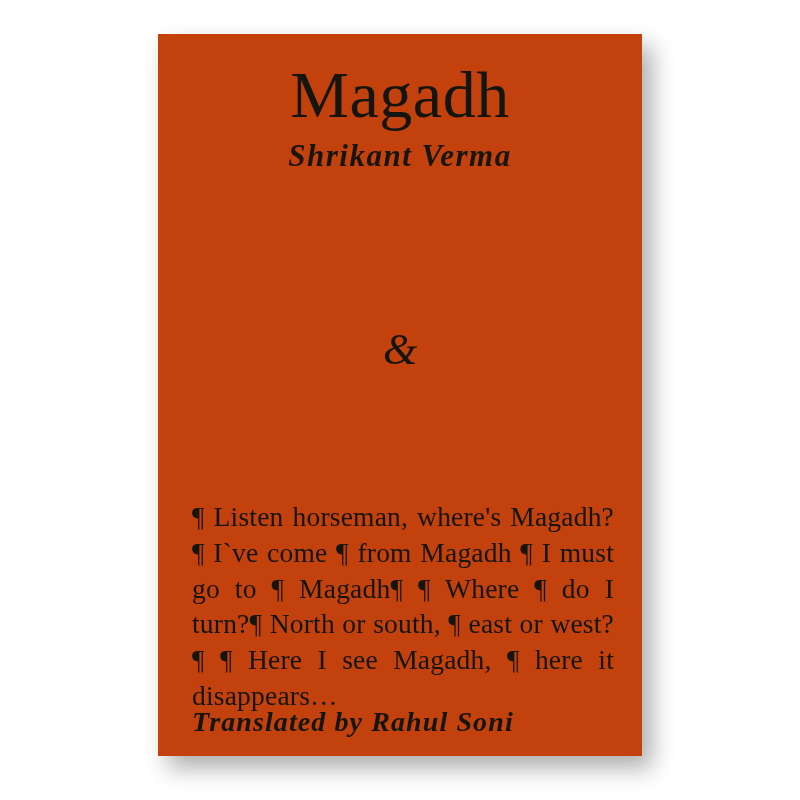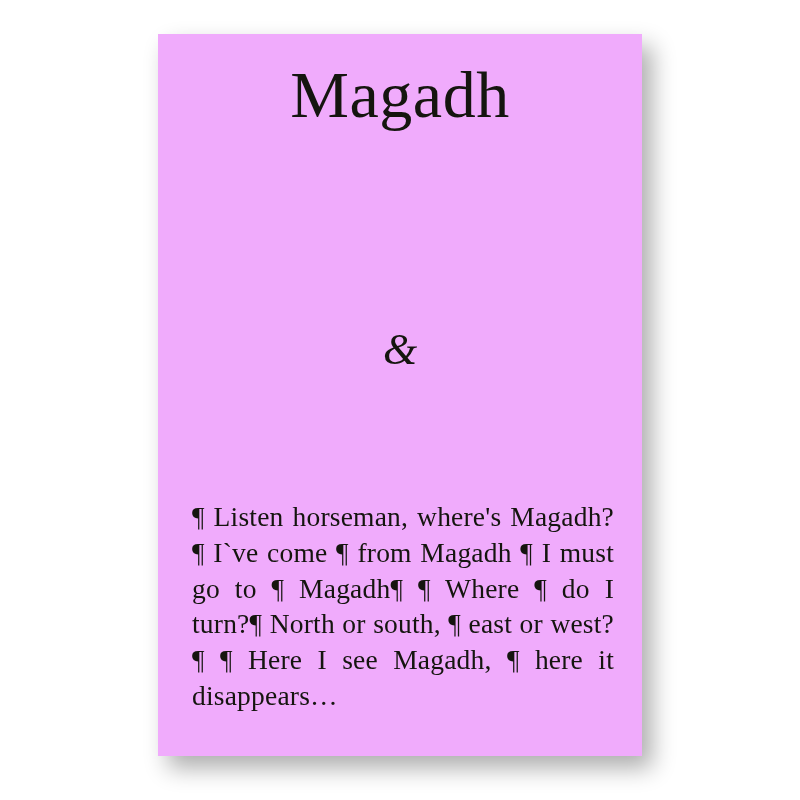--- a/index.html
+++ b/index.html
@@ -18,21 +18,21 @@
     width: 800px;
     height: 800px;
     background: #ffffff;
   }
   .book-cover {
     position: absolute;
     left: 158px;
     top: 34px;
     width: 484px;
     height: 722px;
-    background: #f0abfc;
+    background: #c2410c;
     box-shadow: 10px 12px 22px rgba(0,0,0,0.32);
     overflow: hidden;
   }
   .cover-inner {
     position: absolute;
     left: 0;
     top: 0;
     right: 0;
     bottom: 0;
     padding: 0 34px;
@@ -106,22 +106,24 @@
 </head>
 <body>
 
 <div id="stage">
 
   <div class="book-cover">
     <div class="cover-inner">
 
       <div class="title">Magadh</div>
 
+      <div class="author">Shrikant Verma</div>
 
       <div class="ornament">&amp;</div>
 
       <div class="blurb">¶ Listen horseman, where's Magadh? ¶ I`ve come ¶ from Magadh ¶ I must go to ¶ Magadh¶ ¶ Where ¶ do I turn?¶ North or south, ¶ east or west? ¶ ¶ Here I see Magadh, ¶ here it disappears…</div>
 
+      <div class="translator">Translated by Rahul Soni</div>
 
     </div>
   </div>
 
 </div>
 
 </body></html>

